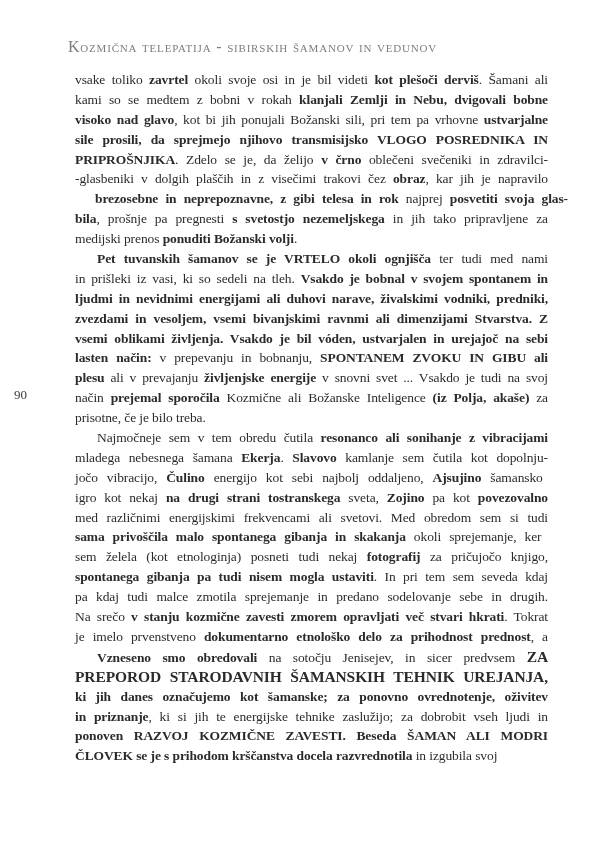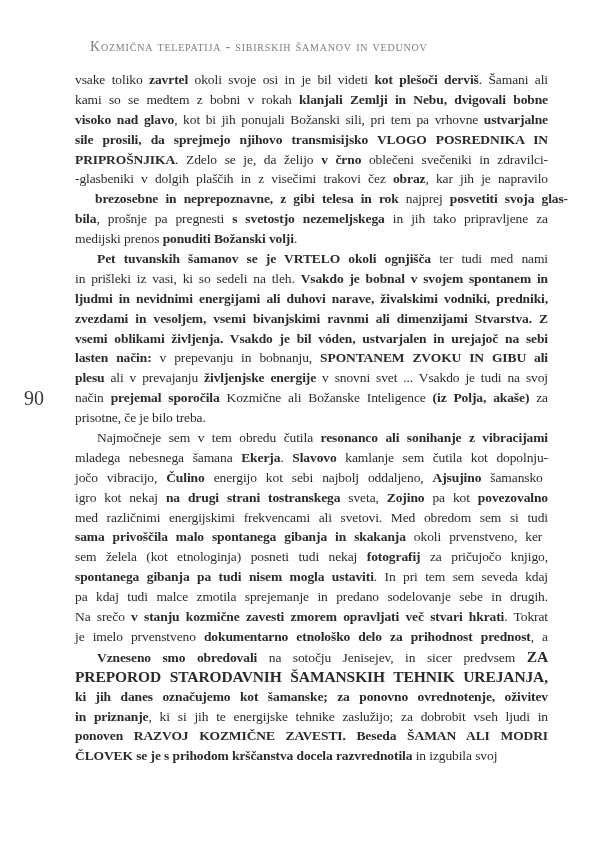--- a/index.html
+++ b/index.html
@@ -11,30 +11,30 @@
   html,body{margin:0;padding:0;}
   body{
     width:610px;height:868px;
     background:var(--background);
     font-family:"Liberation Serif", serif;
     color:var(--text);
     overflow:hidden;
   }
   .page{position:relative;width:610px;height:868px;background:var(--background);}
   .running-header{
-    position:absolute;left:90px;top:40px;width:473px;
-    font-size:14px;line-height:14px;
+    position:absolute;left:68px;top:40px;width:473px;
+    font-size:16px;line-height:14px;
     font-variant:small-caps;
     letter-spacing:0.8px;
     color:var(--header_text);
   }
   .page-number{
     position:absolute;left:14px;top:387px;width:30px;
-    text-align:right;
-    font-size:20px;color:var(--page_number_text);
+    text-align:left;
+    font-size:13px;color:var(--page_number_text);
   }
   .text-block{
     position:absolute;left:75px;top:70px;width:473px;
     font-size:13.5px;line-height:19.9px;
   }
   .paragraph{margin:0;padding:0;}
   .line{display:block;white-space:nowrap;height:19.9px;}
   .line.indent{padding-left:22px;}
   .line-inner{letter-spacing:-0.1px;}
   .b{font-weight:bold;}
@@ -68,21 +68,21 @@
         <div class="line"><span class="line-inner" style="word-spacing: 2.66518px;"><span class="b">plesu</span><span class=""> ali v prevajanju </span><span class="b">življenjske energije</span><span class=""> v snovni svet ... Vsakdo je tudi na svoj</span></span></div>
         <div class="line"><span class="line-inner" style="word-spacing: 3.64062px;"><span class="">način </span><span class="b">prejemal sporočila</span><span class=""> Kozmične ali Božanske Inteligence </span><span class="b">(iz Polja, akaše)</span><span class=""> za</span></span></div>
         <div class="line last"><span class="line-inner"><span class="">prisotne, če je bilo treba.</span></span></div>
       </div>
       <div class="paragraph">
         <div class="line indent"><span class="line-inner" style="word-spacing: 4.225px;"><span class="">Najmočneje sem v tem obredu čutila </span><span class="b">resonanco ali sonihanje z vibracijami</span></span></div>
         <div class="line"><span class="line-inner" style="word-spacing: 5.38542px;"><span class="">mladega nebesnega šamana </span><span class="b">Ekerja</span><span class="">. </span><span class="b">Slavovo</span><span class=""> kamlanje sem čutila kot dopolnju-</span></span></div>
         <div class="line"><span class="line-inner" style="word-spacing: 5.73264px;"><span class="">jočo vibracijo, </span><span class="b">Čulino</span><span class=""> energijo kot sebi najbolj oddaljeno, </span><span class="b">Ajsujino</span><span class=""> šamansko</span></span></div>
         <div class="line"><span class="line-inner" style="word-spacing: 4.6875px;"><span class="">igro kot nekaj </span><span class="b">na drugi strani tostranskega</span><span class=""> sveta, </span><span class="b">Zojino</span><span class=""> pa kot </span><span class="b">povezovalno</span></span></div>
         <div class="line"><span class="line-inner" style="word-spacing: 5.38125px;"><span class="">med različnimi energijskimi frekvencami ali svetovi. Med obredom sem si tudi</span></span></div>
-        <div class="line"><span class="line-inner" style="word-spacing: 4.73264px;"><span class="b">sama privoščila malo spontanega gibanja in skakanja</span><span class=""> okoli prvenstveno, ker</span></span></div>
+        <div class="line"><span class="line-inner" style="word-spacing: 4.73264px;"><span class="b">sama privoščila malo spontanega gibanja in skakanja</span><span class=""> okoli sprejemanje, ker</span></span></div>
         <div class="line"><span class="line-inner" style="word-spacing: 6.2125px;"><span class="">sem želela (kot etnologinja) posneti tudi nekaj </span><span class="b">fotografij</span><span class=""> za pričujočo knjigo,</span></span></div>
         <div class="line"><span class="line-inner" style="word-spacing: 4.19661px;"><span class="b">spontanega gibanja pa tudi nisem mogla ustaviti</span><span class="">. In pri tem sem seveda kdaj</span></span></div>
         <div class="line"><span class="line-inner" style="word-spacing: 5.18892px;"><span class="">pa kdaj tudi malce zmotila sprejemanje in predano sodelovanje sebe in drugih.</span></span></div>
         <div class="line"><span class="line-inner" style="word-spacing: 3.0071px;"><span class="">Na srečo </span><span class="b">v stanju kozmične zavesti zmorem opravljati več stvari hkrati</span><span class="">. Tokrat</span></span></div>
         <div class="line"><span class="line-inner" style="word-spacing: 4.81771px;"><span class="">je imelo prvenstveno </span><span class="b">dokumentarno etnološko delo za prihodnost prednost</span><span class="">, a</span></span></div>
       </div>
       <div class="paragraph">
         <div class="line indent"><span class="line-inner" style="word-spacing: 8.24826px;"><span class="b">Vzneseno smo obredovali</span><span class=""> na sotočju Jenisejev, in sicer predvsem </span><span class="b big">ZA</span></span></div>
         <div class="line"><span class="line-inner" style="word-spacing: 4.77344px;"><span class="b big">PREPOROD STARODAVNIH ŠAMANSKIH TEHNIK UREJANJA,</span></span></div>
         <div class="line"><span class="line-inner" style="word-spacing: 6.20486px;"><span class="b">ki jih danes označujemo kot šamanske; za ponovno ovrednotenje, oživitev</span></span></div>

